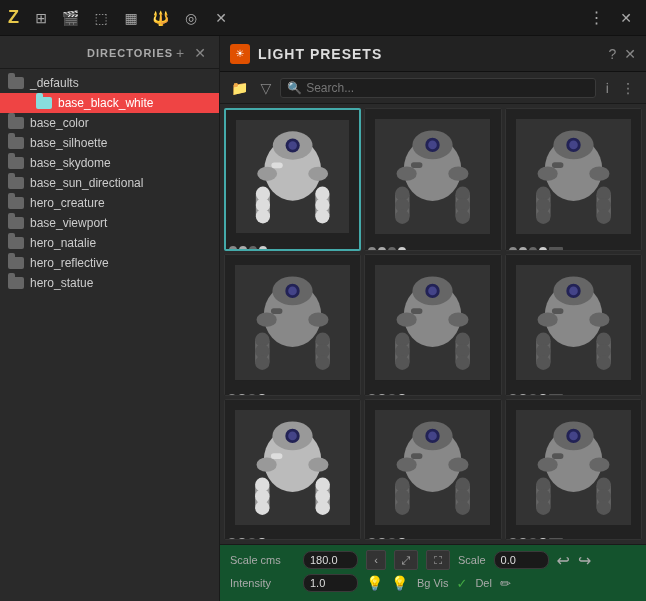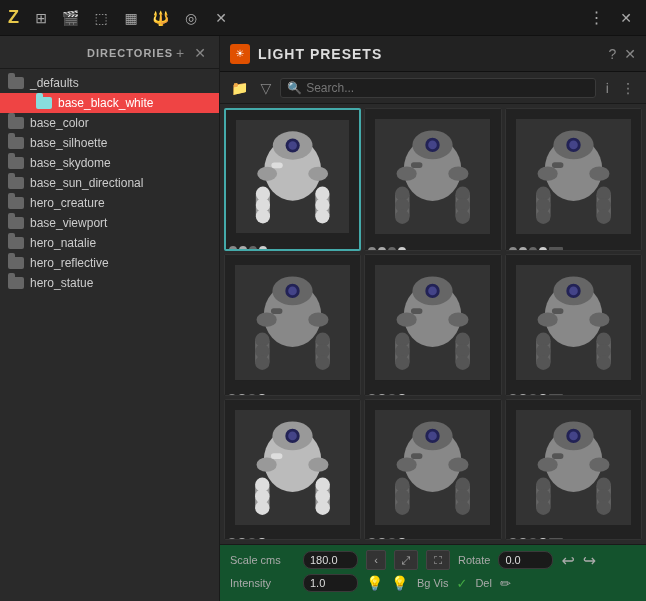--- a/index.html
+++ b/index.html
@@ -784,21 +784,21 @@
     </div>
       </div>
 
     <div class="bottom-controls">
       <div class="control-row">
         <span class="control-label">Scale cms</span>
         <input class="control-value" type="text" value="180.0" style="">
         <div class="ctrl-btn">‹</div>
         <div class="ctrl-btn-lg">⤢</div>
         <div class="ctrl-btn-lg">⛶</div>
-        <span class="rotate-label">Rotate</span>
+        <span class="rotate-label">Scale</span>
         <input class="control-value" type="text" value="0.0" style="">
         <span class="rotate-arrow">↩</span>
         <span class="rotate-arrow">↪</span>
       </div>
       <div class="control-row">
         <span class="control-label">Intensity</span>
         <input class="control-value" type="text" value="1.0" style="">
         <span class="light-icon">💡</span>
         <span class="light-icon">💡</span>
         <span class="bg-vis-label">Bg Vis</span>

